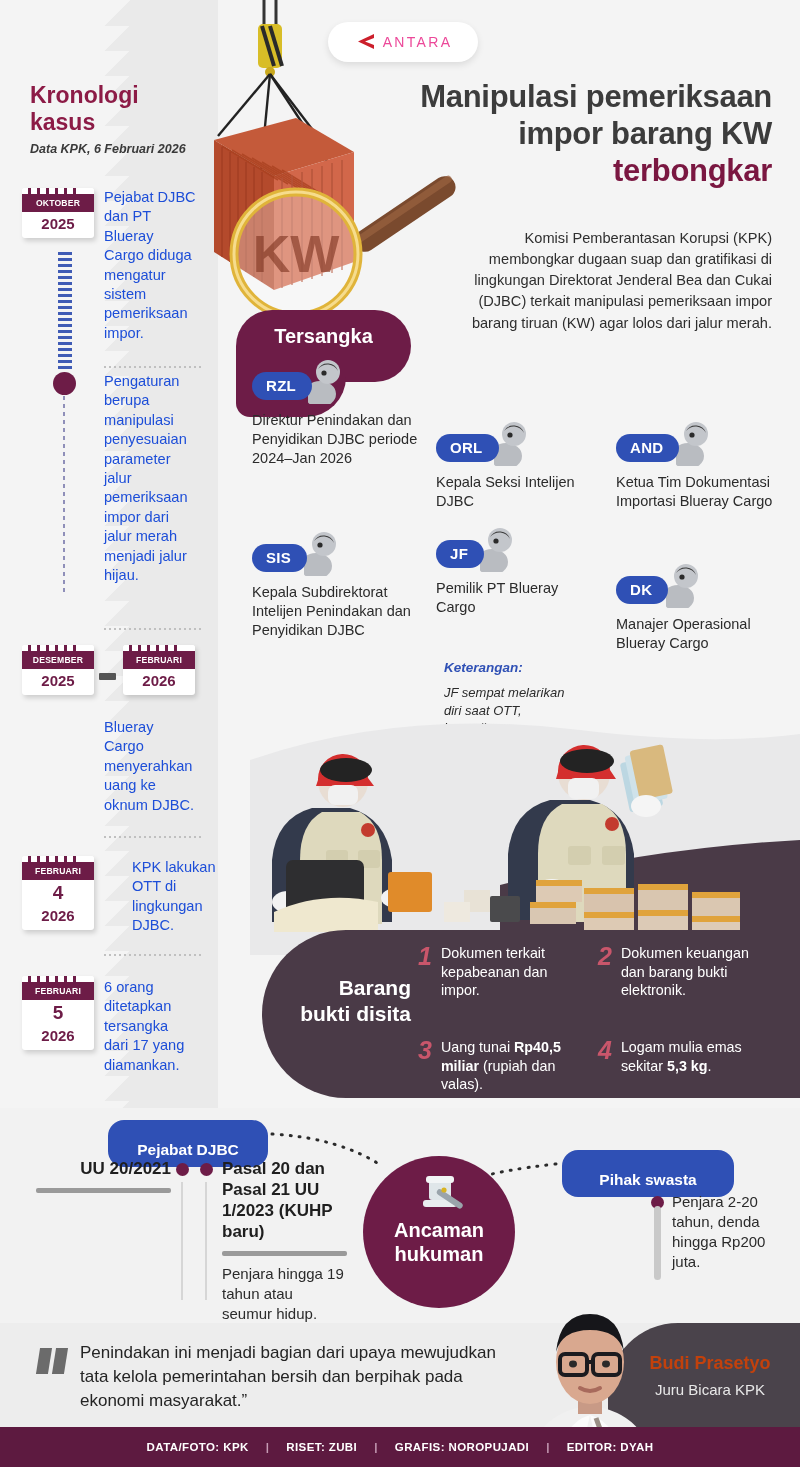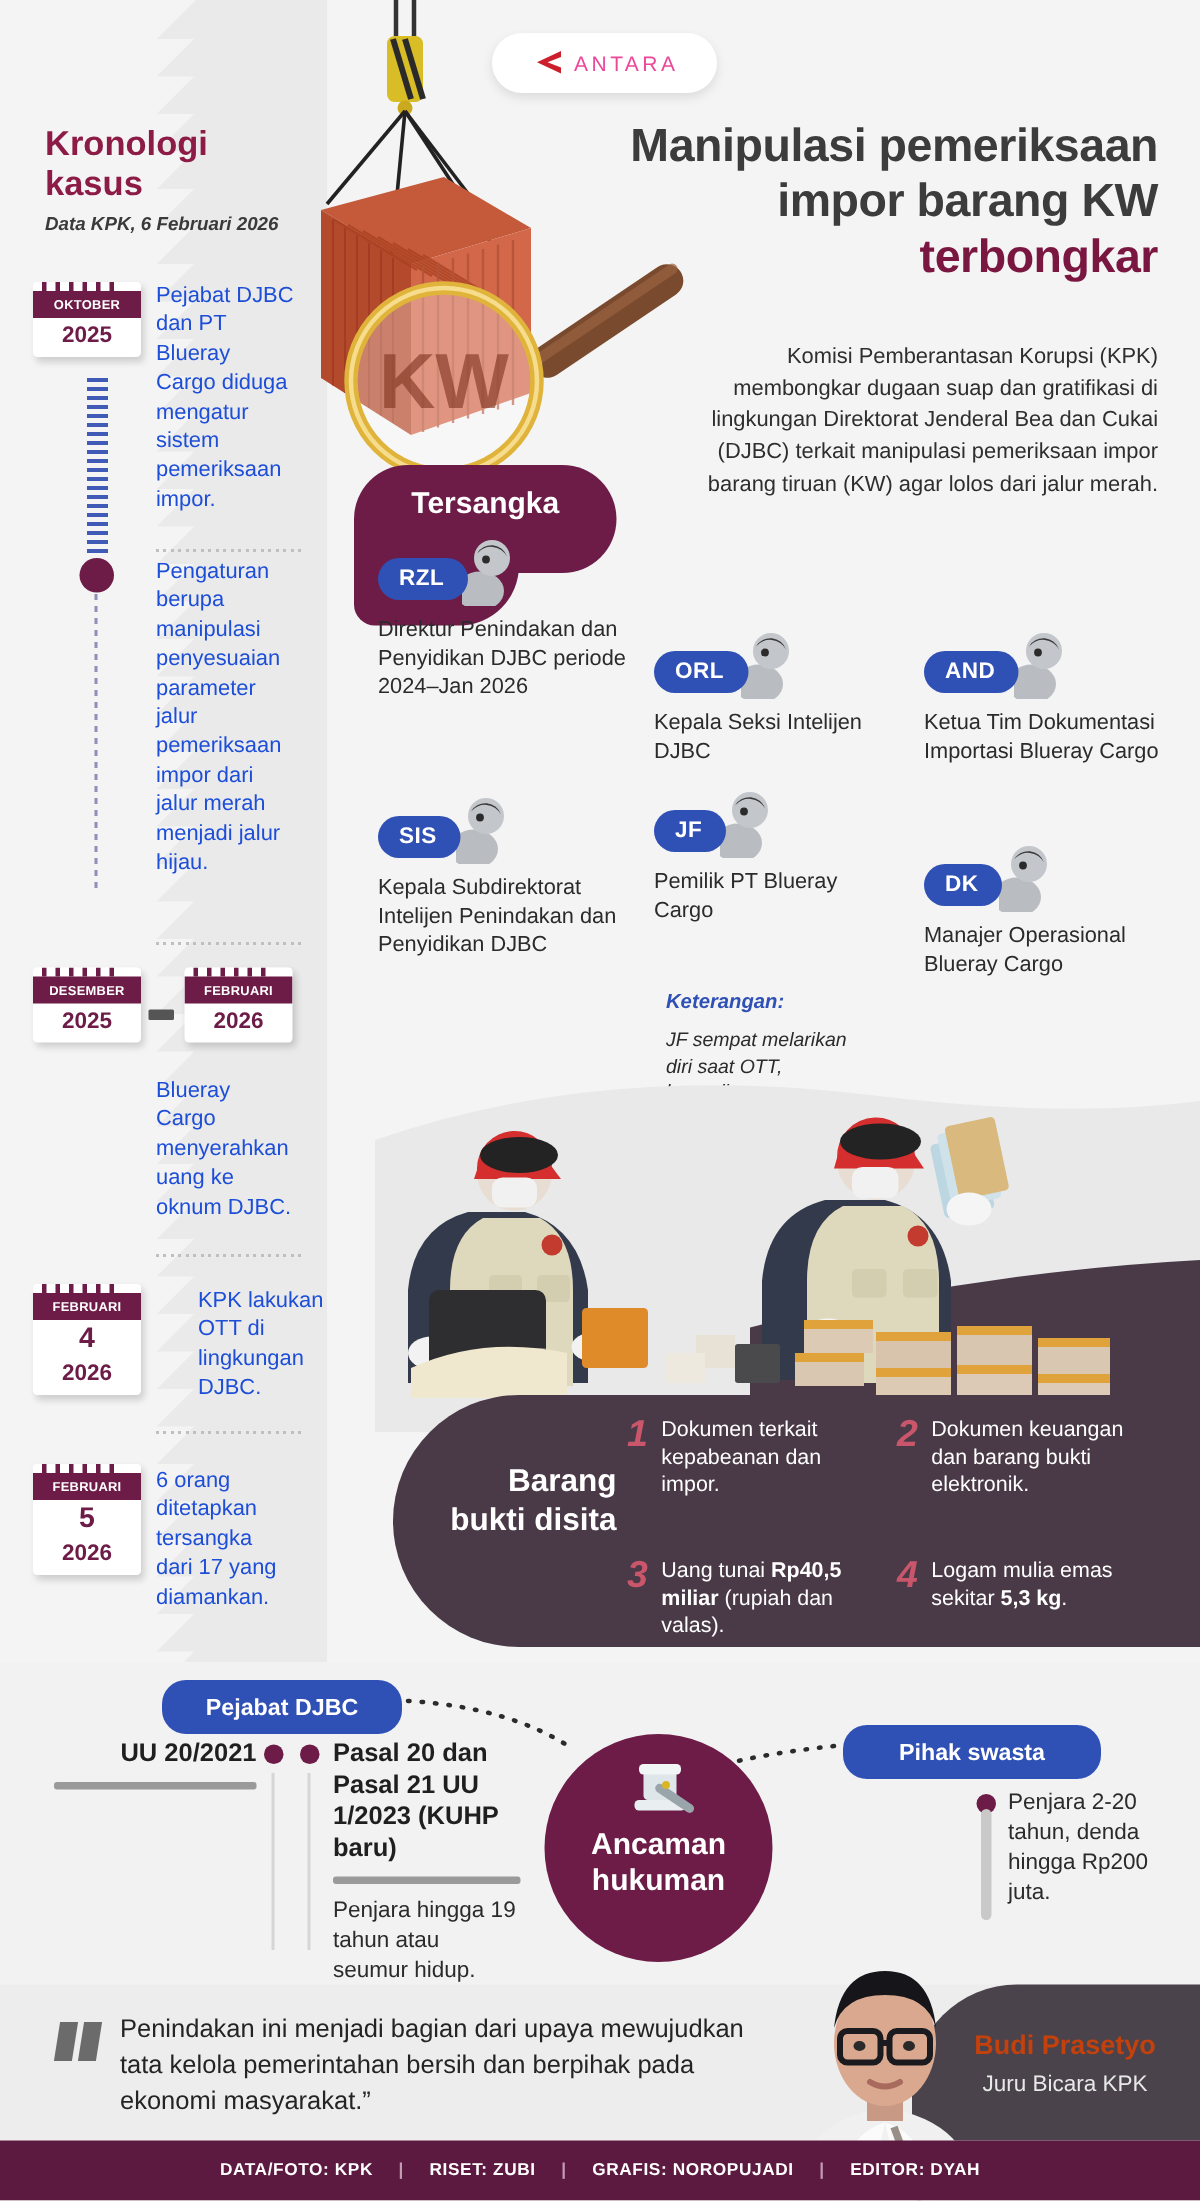--- a/index.html
+++ b/index.html
@@ -110,21 +110,21 @@
   }
   .bbitem { position: absolute; display: flex; gap: 9px; align-items: flex-start; }
   .bbnum { color: #c9566b; font-size: 25px; font-weight: bold; font-style: italic; line-height: 1; }
   .bbtxt { color: #fff; font-size: 14.3px; line-height: 1.3; }
   .bbtxt b { font-weight: bold; }
 
   
   .law-zone { position: absolute; left: 0; top: 1108px; width: 800px; height: 215px; background: #f2f2f2; }
   .blue-pill {
     position: absolute; background: #2f50b5; color: #fff; font-weight: bold;
-    font-size: 15.5px; border-radius: 16px; padding: 10px 0 8px; text-align: center;
+    font-size: 15.5px; border-radius: 16px; padding: 21px 0 8px; text-align: center;
   }
   .law-circle {
     position: absolute; left: 363px; top: 1156px; width: 152px; height: 152px;
     background: #6d1c47; border-radius: 50%;
     display: flex; align-items: center; justify-content: center;
   }
   .law-circle .lc-txt {
     color: #fff; font-size: 20px; font-weight: bold; text-align: center; line-height: 1.18;
     margin-top: 22px;
   }

